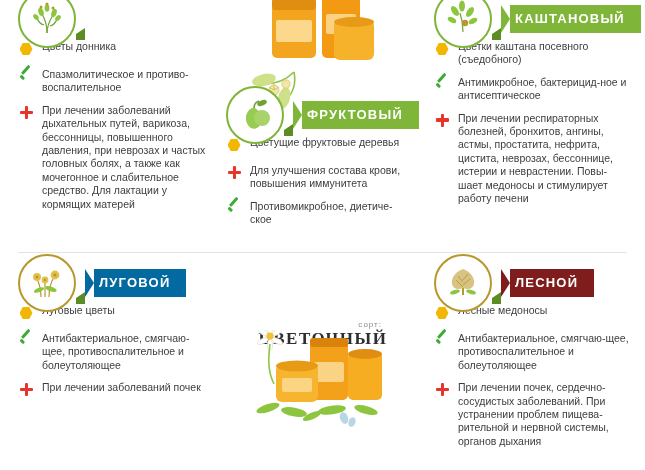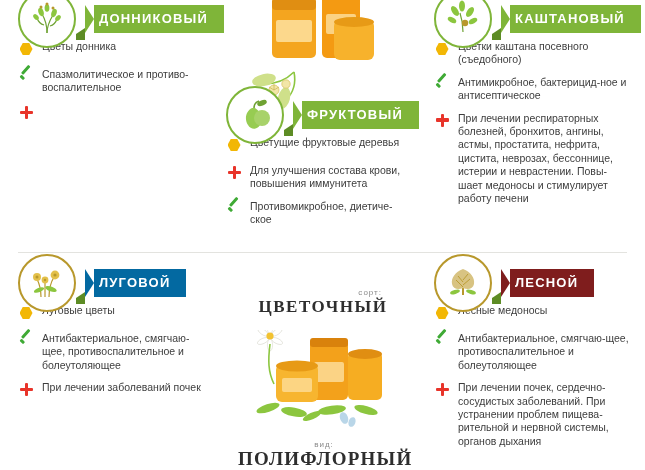--- a/index.html
+++ b/index.html
@@ -156,20 +156,21 @@
     left: 18px;
     width: 609px;
     height: 1px;
     background: #e3e3df;
   }
 
   
   .center-title {
     position: absolute;
     text-align: center;
+    margin-top: 32px;
   }
   .center-title .lbl {
     font-size: 8px;
     color: #8a8a8a;
     letter-spacing: 1px;
     text-transform: lowercase;
   }
   .center-title .big {
     font-size: 17px;
     font-weight: bold;
@@ -211,33 +212,33 @@
             <ellipse cx="20" cy="9" rx="2.4" ry="3.8"></ellipse>
           </g>
           <g fill="#b8982c">
             <circle cx="14" cy="8" r="1.5"></circle>
             <circle cx="26" cy="9" r="1.5"></circle>
             <circle cx="20" cy="5" r="1.5"></circle>
           </g>
         </svg>
       </div>
       <div class="ribbon-tail-l"></div>
-      <div class="ribbon-band left-notch">ДОННИКОВЫЙ</div>
     </div>
     <div class="rows">
       <div class="row">
         <span class="mark"><span class="hex"></span></span>
         <span class="txt">Цветы донника</span>
       </div>
       <div class="row">
         <span class="mark"><span class="check"></span></span>
         <span class="txt">Спазмолитическое и противо-воспалительное</span>
       </div>
       <div class="row">
         <span class="mark"><span class="cross"></span></span>
+        <span class="txt">При лечении заболеваний дыхательных путей, варикоза, бессонницы, повышенного давления, при неврозах и частых головных болях, а также как мочегонное и слабительное средство. Для лактации у кормящих матерей</span>
       </div>
     </div>
   </div>
 
   <div class="card" style="left:434px; top:4px; width:196px;">
     <div class="ribbon">
       <div class="badge green">
         <svg width="40" height="40" viewBox="0 0 40 40">
           <g stroke="#6fa233" stroke-width="1.2" fill="none">
             <path d="M20 33 C20 26 19 20 17 14"></path>

